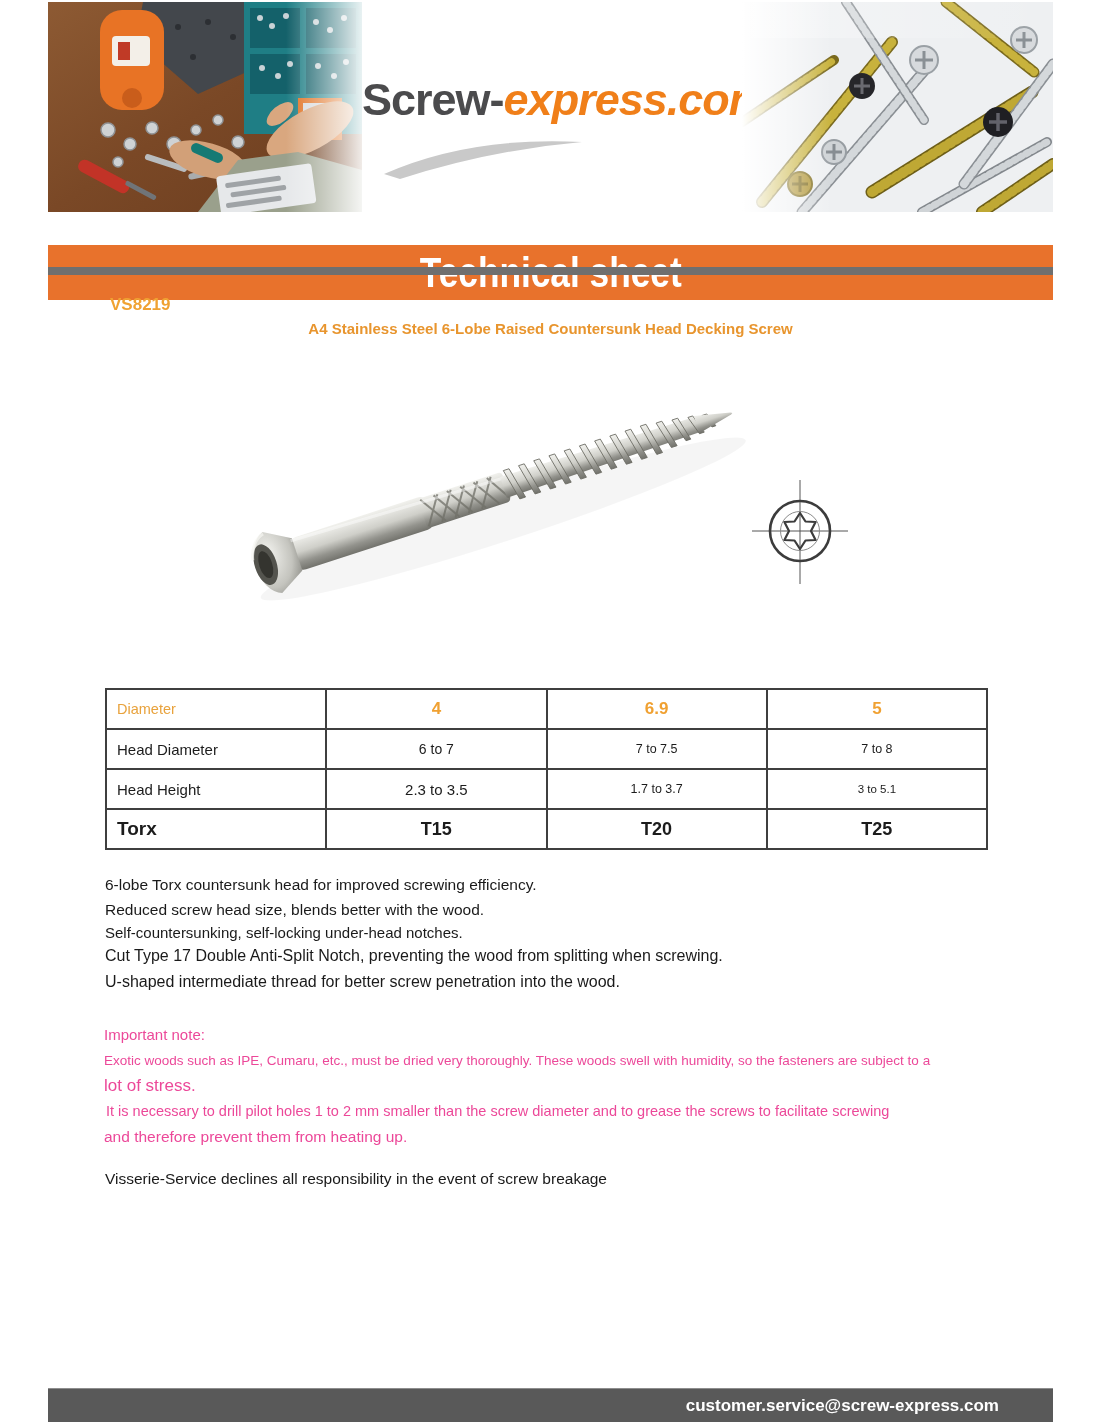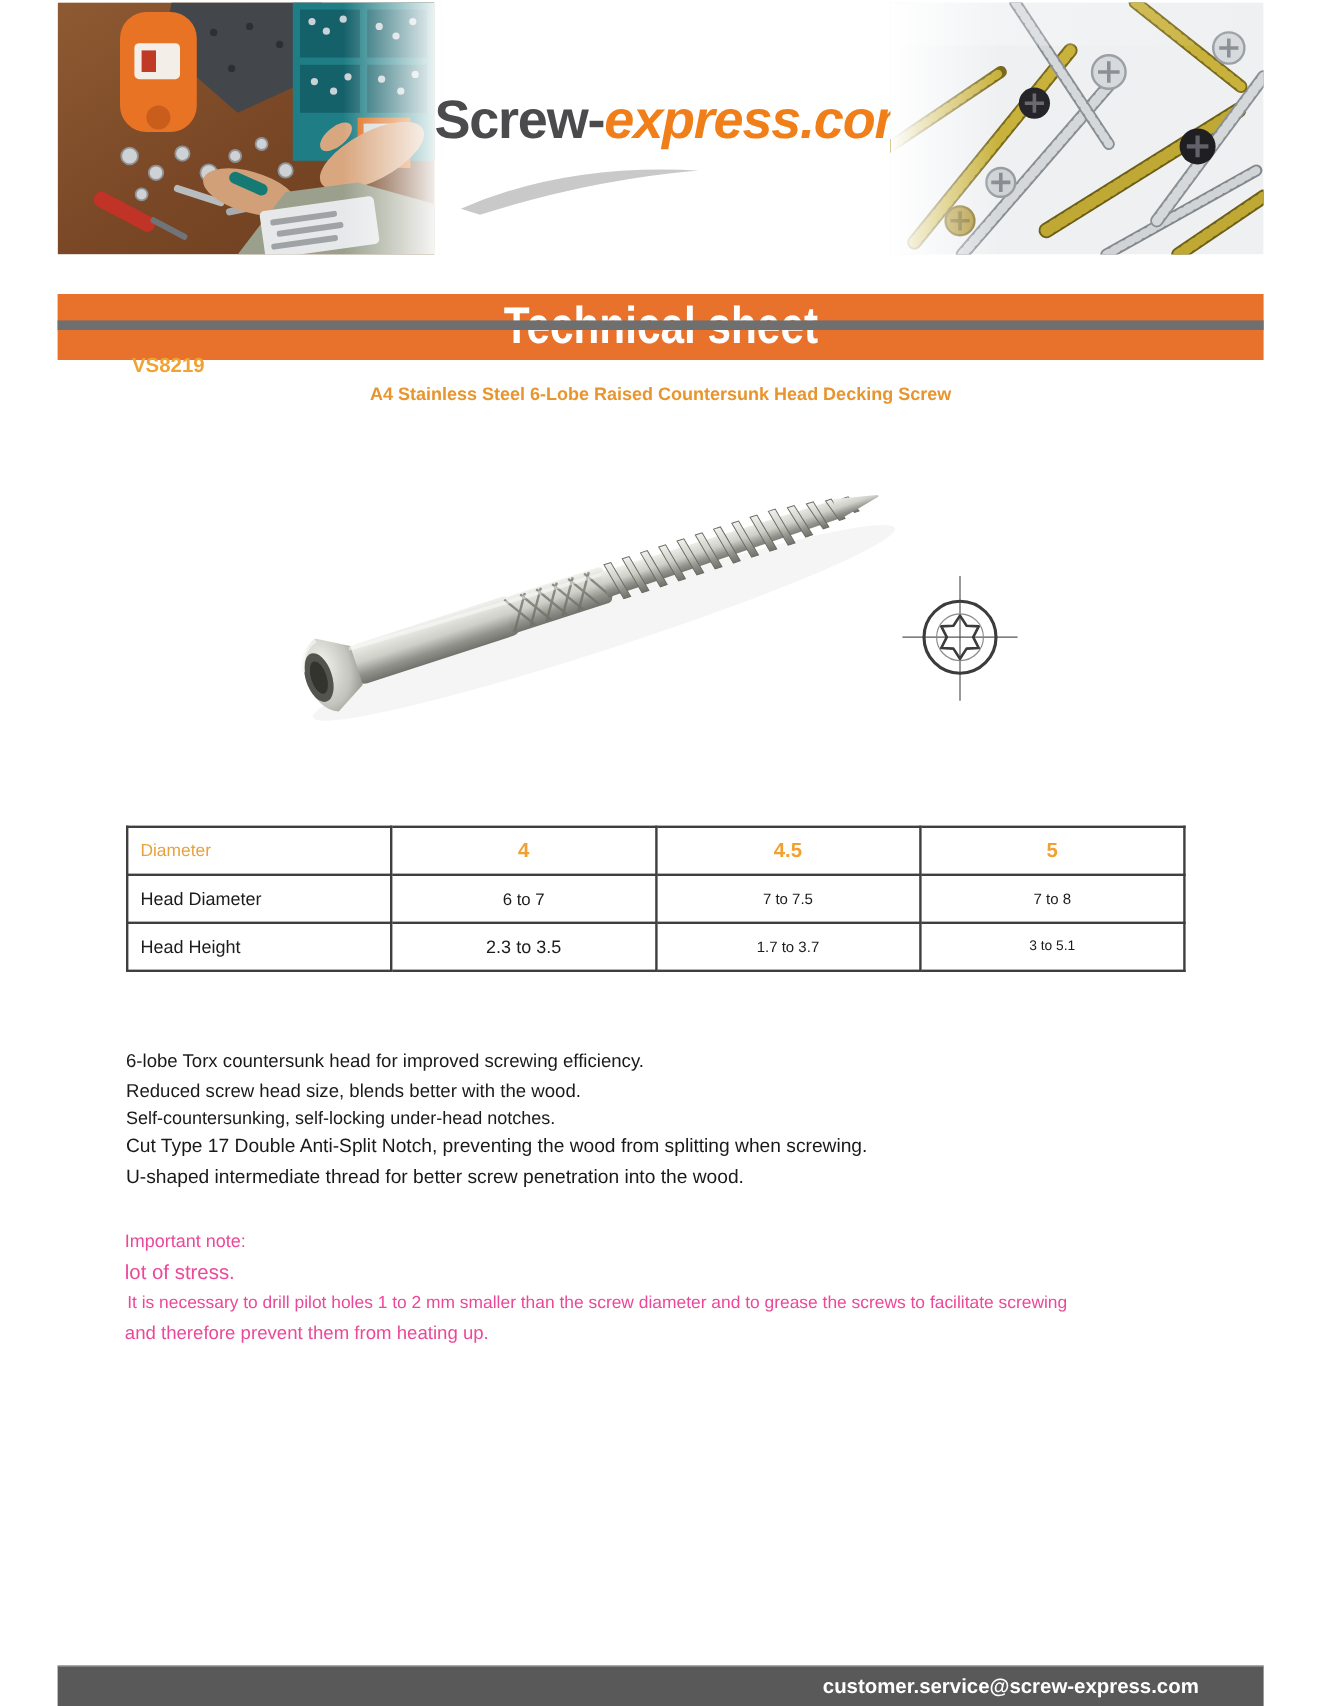--- a/index.html
+++ b/index.html
@@ -297,51 +297,59 @@
       <circle cx="52" cy="65" r="19.5" fill="none" stroke="#8a8a8a" stroke-width="1"></circle>
       <polygon points="52,47 57.5,55.5 67.6,56 63,65 67.6,74 57.5,74.5 52,83 46.5,74.5 36.4,74 41,65 36.4,56 46.5,55.5" fill="none" stroke="#3c3c3c" stroke-width="2.2" stroke-linejoin="round"></polygon>
     </svg>
   </div>
 
   <table class="spec-table">
     <tbody>
       <tr class="r1">
         <td class="lab">Diameter</td>
         <td class="val">4</td>
-        <td class="val">4.5</td>
+        <td class="val">6.9</td>
         <td class="val">5</td>
       </tr>
       <tr class="r2">
         <td class="lab">Head Diameter</td>
         <td class="val v0">6 to 7</td>
         <td class="val v1">7 to 7.5</td>
         <td class="val v2">7 to 8</td>
       </tr>
       <tr class="r3">
         <td class="lab">Head Height</td>
         <td class="val v0">2.3 to 3.5</td>
         <td class="val v1">1.7 to 3.7</td>
         <td class="val v2">3 to 5.1</td>
       </tr>
+      <tr class="r4">
+        <td class="lab">Torx</td>
+        <td class="val">T15</td>
+        <td class="val">T20</td>
+        <td class="val">T25</td>
+      </tr>
     </tbody>
   </table>
 
   <div class="features">
     <p class="f0">6-lobe Torx countersunk head for improved screwing efficiency.</p>
     <p class="f1">Reduced screw head size, blends better with the wood.</p>
     <p class="f2">Self-countersunking, self-locking under-head notches.</p>
     <p class="f3">Cut Type 17 Double Anti-Split Notch, preventing the wood from splitting when screwing.</p>
     <p class="f4">U-shaped intermediate thread for better screw penetration into the wood.</p>
   </div>
 
   <div class="note">
     <p class="note-heading">Important note:</p>
+    <p class="n0">Exotic woods such as IPE, Cumaru, etc., must be dried very thoroughly. These woods swell with humidity, so the fasteners are subject to a</p>
     <p class="n1">lot of stress.</p>
     <p class="n2">It is necessary to drill pilot holes 1 to 2 mm smaller than the screw diameter and to grease the screws to facilitate screwing</p>
     <p class="n3">and therefore prevent them from heating up.</p>
   </div>
 
+  <div class="disclaimer">Visserie-Service declines all responsibility in the event of screw breakage</div>
 
   <div class="footer">
     <span>customer.service@screw-express.com</span>
   </div>
 
 </div>
 
 </body></html>

